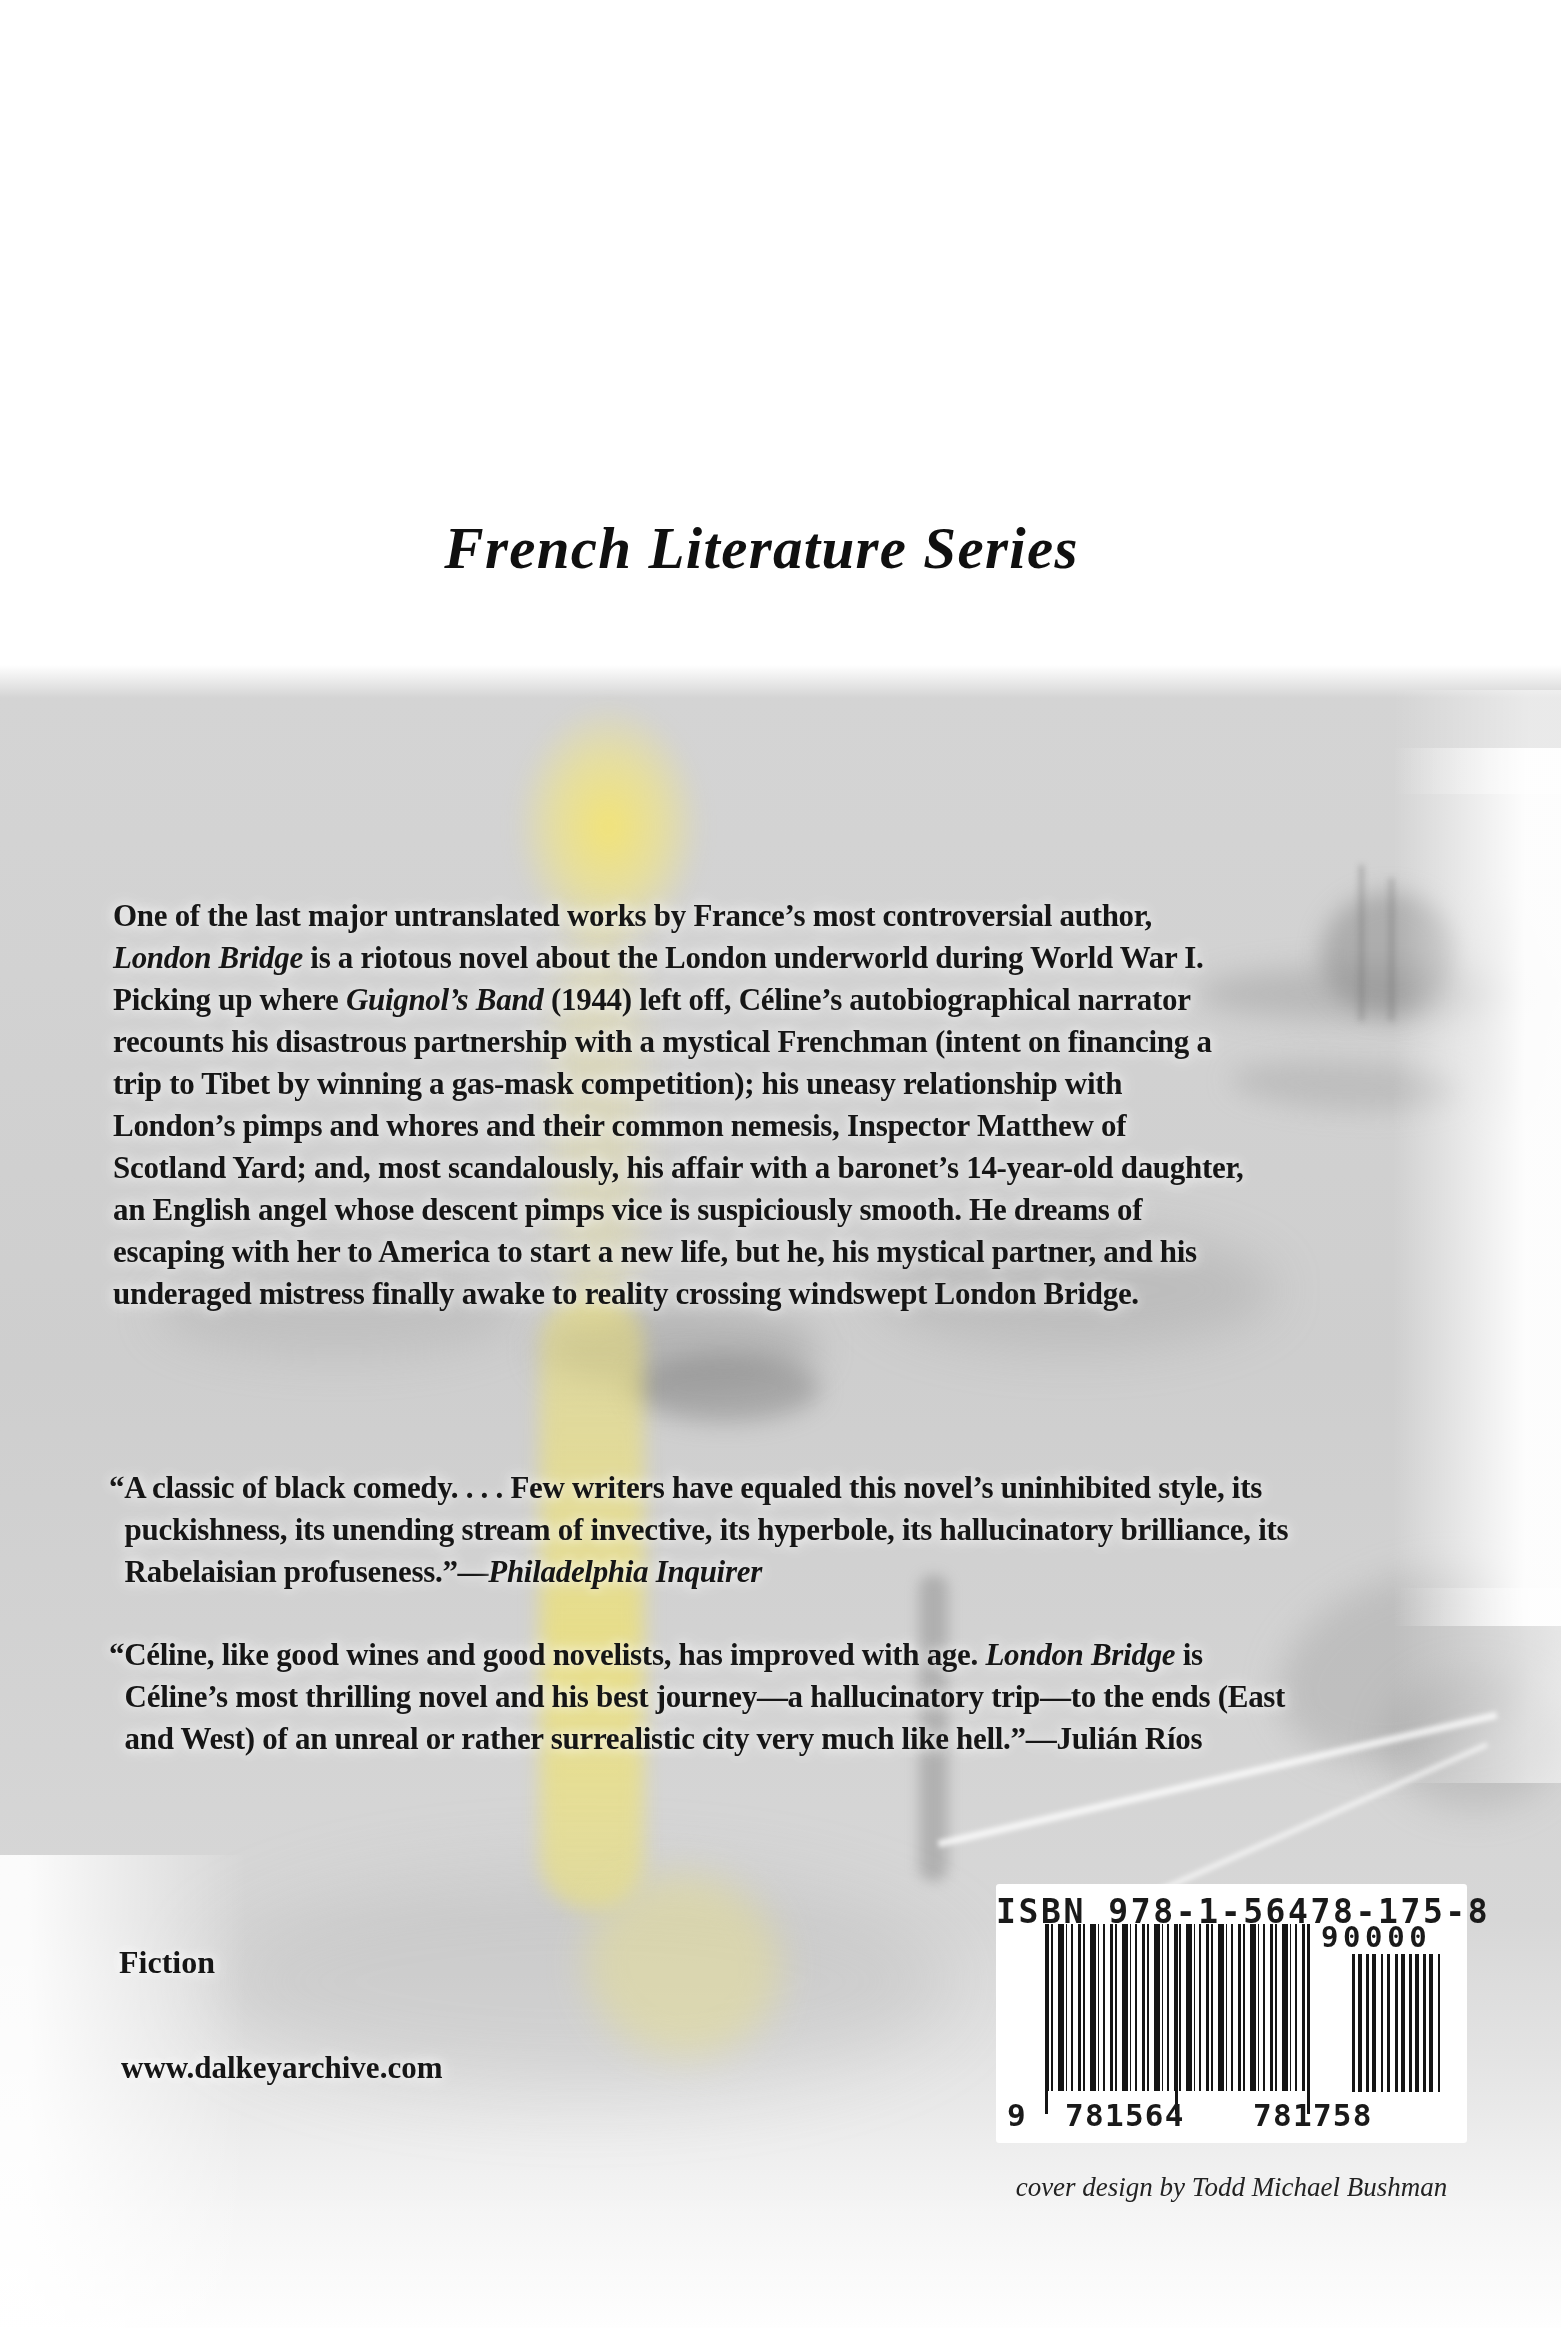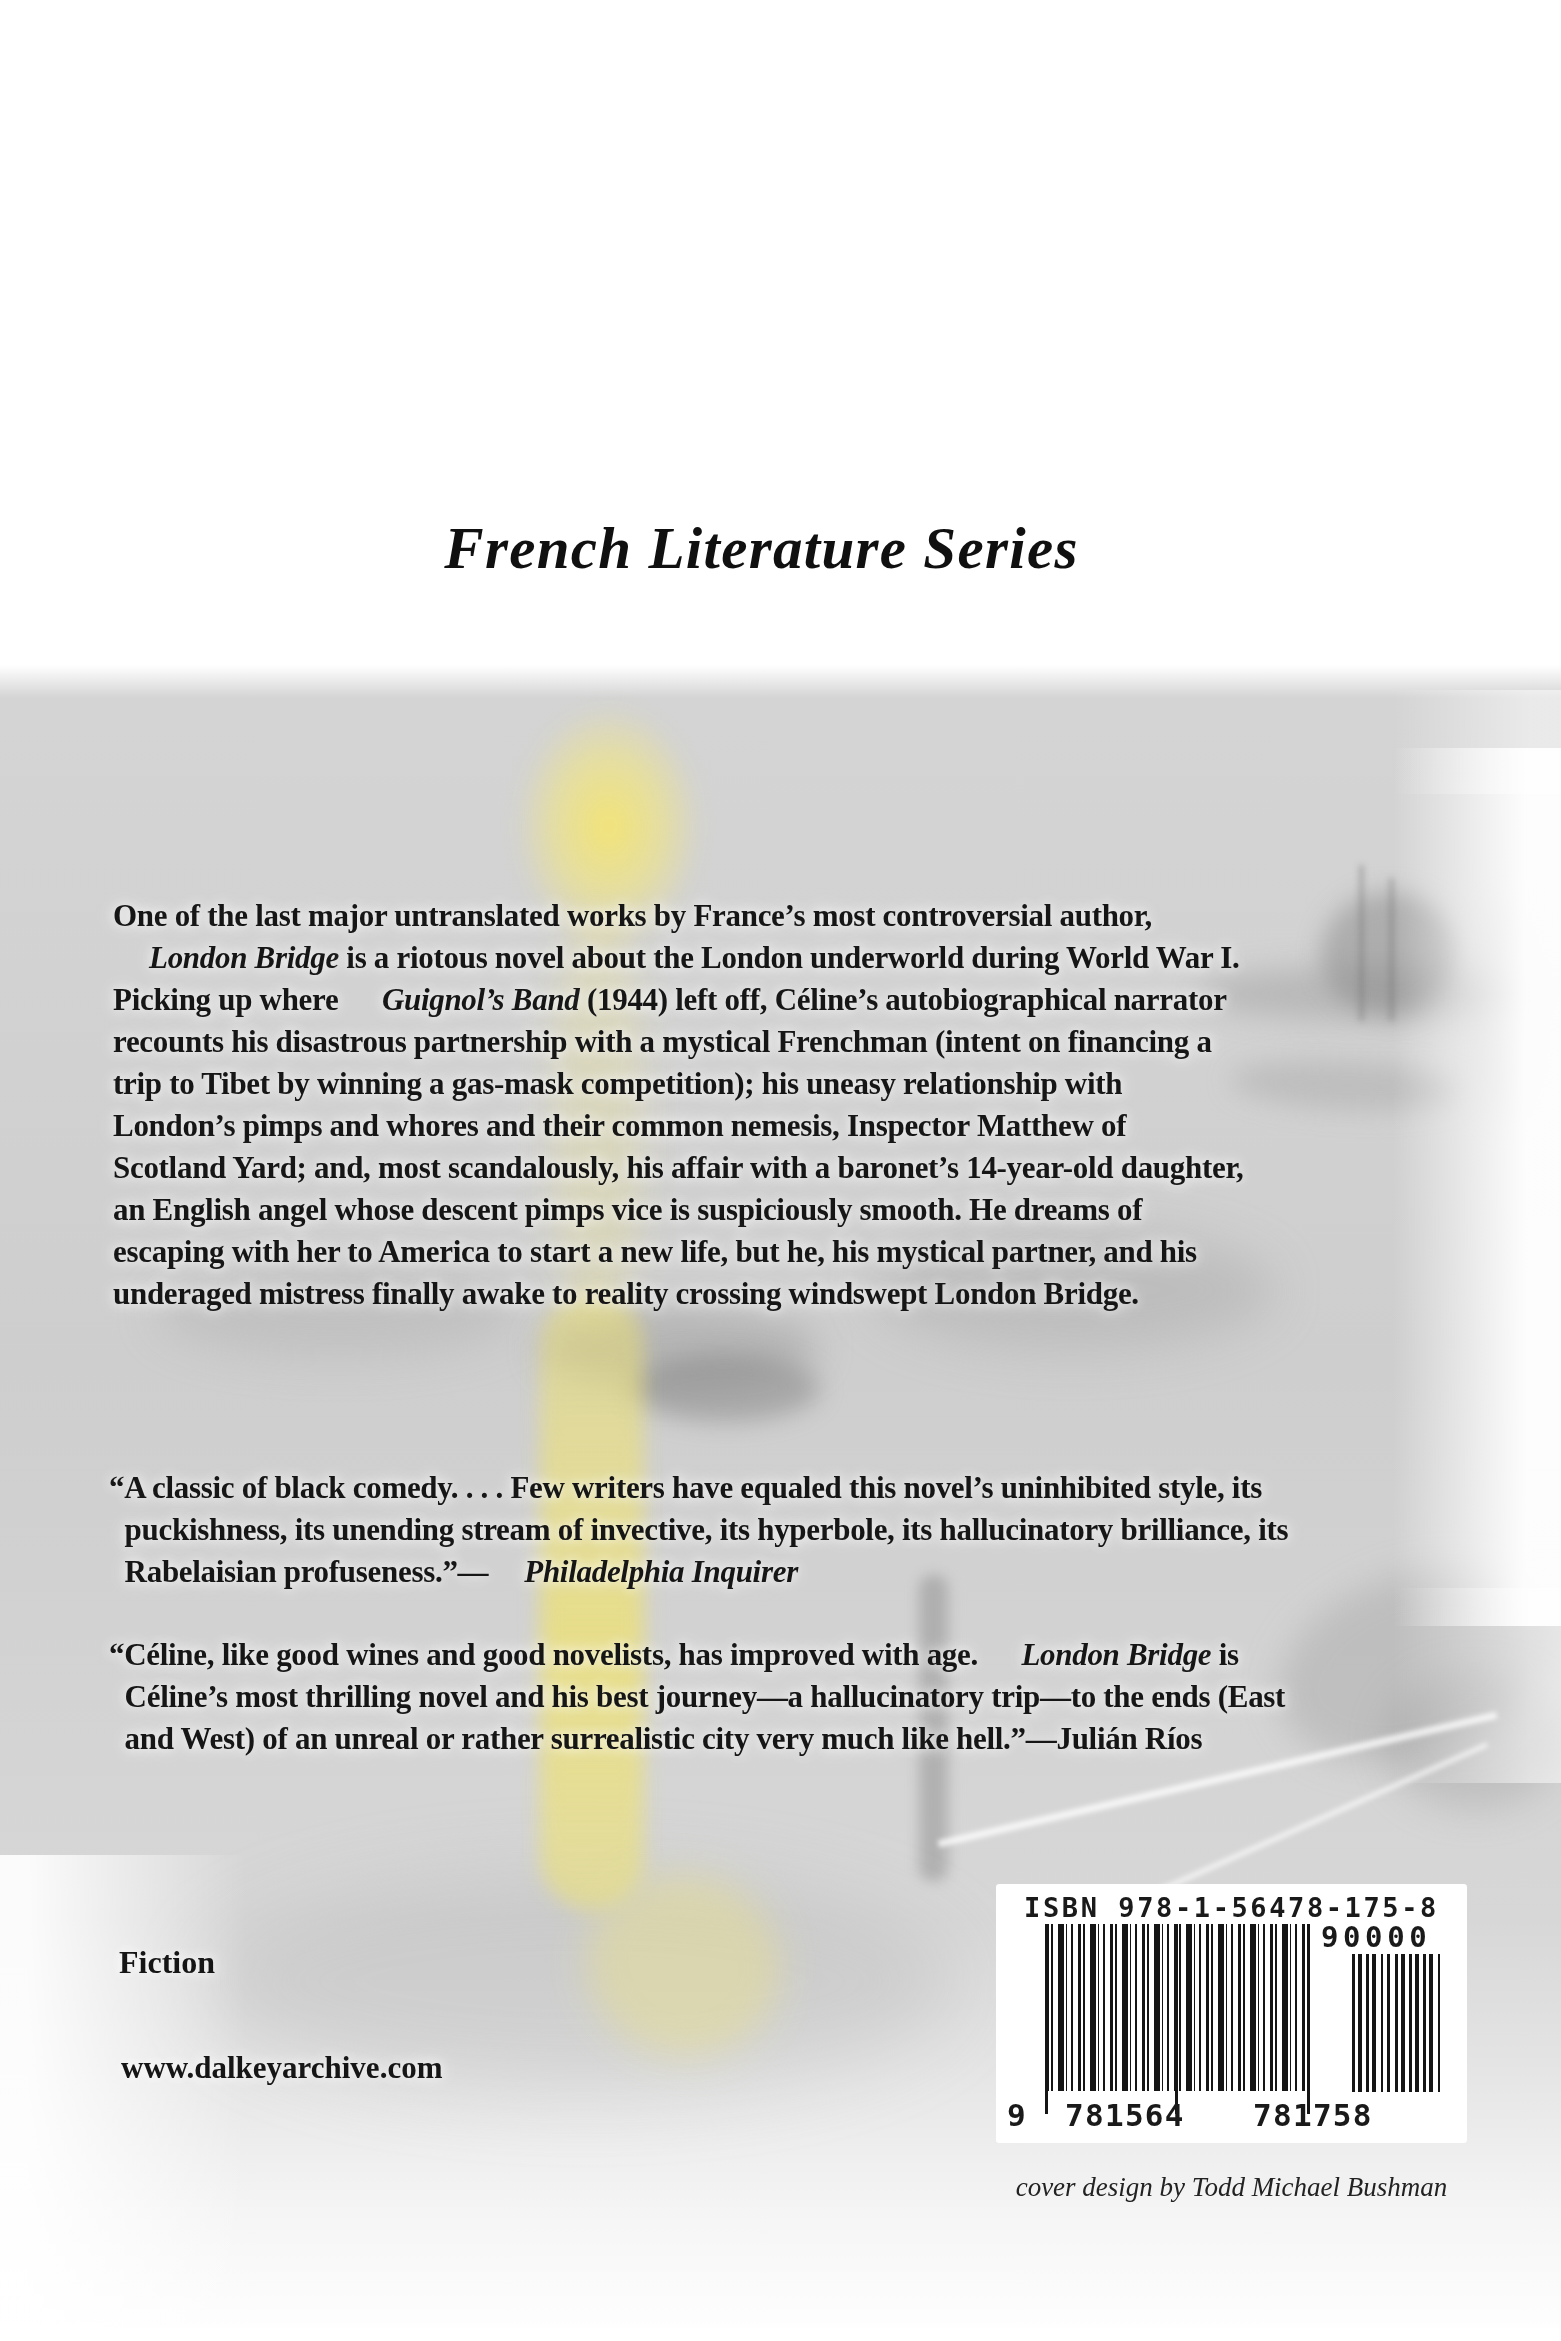--- a/index.html
+++ b/index.html
@@ -54,29 +54,29 @@
     font-size:59px;font-weight:bold;font-style:italic;letter-spacing:1.3px;color:#101010;}
   .translator{position:absolute;left:0;top:747px;width:1536px;margin:0;text-align:center;
     font-size:66px;font-weight:bold;font-style:italic;letter-spacing:0.7px;color:#101010;}
   .synopsis{position:absolute;left:113px;top:895px;width:1341px;
     font-size:31px;font-weight:bold;letter-spacing:-0.3px;line-height:42px;white-space:nowrap;}
   .quote{position:absolute;left:109px;width:1367px;
     font-size:31px;font-weight:bold;letter-spacing:-0.3px;line-height:42px;white-space:nowrap;}
   .q1{top:1467px;}
   .q2{top:1634px;}
   .quote .cont{padding-left:15.6px;}
-  .it{font-style:italic;margin-left:36px;}
+  .it{font-style:italic;}
   .category{position:absolute;left:119px;top:1944px;font-size:32px;font-weight:bold;}
   .website{position:absolute;left:121px;top:2050px;font-size:31px;font-weight:bold;}
 
   
   .barcode-box{position:absolute;left:996px;top:1884px;width:471px;height:259px;
     background:#ffffff;border-radius:3.3px;}
   .isbn{position:absolute;left:996px;top:1892px;width:471px;text-align:center;
-    font-family:"DejaVu Sans Mono", monospace;font-weight:bold;font-size:27px;letter-spacing:2.6px;color:#1a1a1a;white-space:nowrap;}
+    font-family:"DejaVu Sans Mono", monospace;font-weight:bold;font-size:33px;letter-spacing:2.6px;color:#1a1a1a;white-space:nowrap;}
   .price{position:absolute;left:1321px;top:1920px;width:143px;
     font-family:"DejaVu Sans Mono", monospace;font-weight:bold;font-size:29px;letter-spacing:4.6px;color:#1a1a1a;}
   .bars-main{position:absolute;left:1046px;top:1924px;width:262px;height:167px;
     background:repeating-linear-gradient(90deg,#151515 0 3.3px,#fff 3.3px 5.2px,#151515 5.2px 7.2px,#fff 7.2px 12.4px,
       #151515 12.4px 18px,#fff 18px 20px,#151515 20px 21.5px,#fff 21.5px 25px,#151515 25px 27px,#fff 27px 32px);}
   .bars-supp{position:absolute;left:1352px;top:1954px;width:92px;height:138px;
     background:repeating-linear-gradient(90deg,#151515 0 2.6px,#fff 2.6px 5.9px,#151515 5.9px 9.8px,#fff 9.8px 14.3px);}
   .guard{position:absolute;top:1924px;width:2.6px;height:190px;background:#151515;}
   .g-l{left:1045px;} .g-c{left:1175px;} .g-r{left:1307px;}
   .digits{position:absolute;top:2097px;font-family:"DejaVu Sans Mono", monospace;

